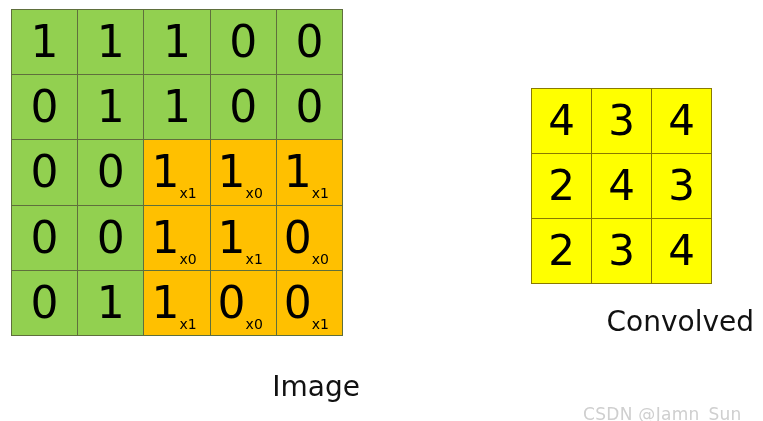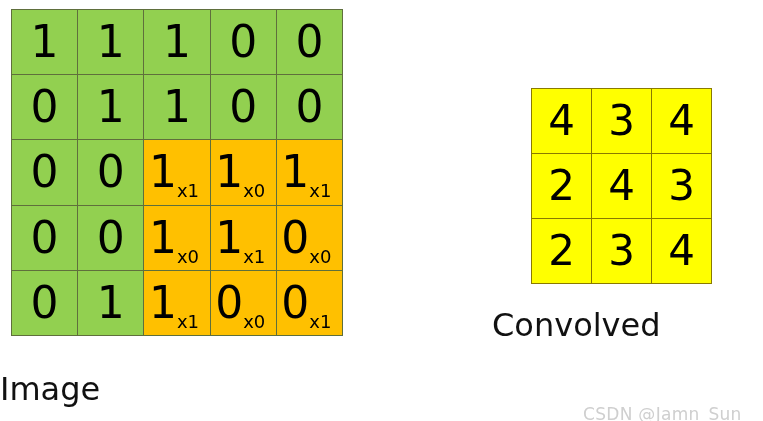--- a/index.html
+++ b/index.html
@@ -47,21 +47,21 @@
     font-weight: 400;
     letter-spacing: 0px;
   }
   
   #image-matrix .cell.orange .inner {
     display: inline-flex;
     align-items: flex-end;
     transform: translateX(-3px);
   }
   #image-matrix .sub {
-    font-size: 18px;
+    font-size: 14px;
     line-height: 1;
     color: #000000;
     position: relative;
     top: 6px;
     left: 0px;
     white-space: nowrap;
   }
 
   
   #feature-matrix {
@@ -89,23 +89,23 @@
   #feature-matrix .digit {
     font-size: 42px;
     line-height: 1;
     color: #000000;
   }
 
   
   .caption {
     position: absolute;
     color: #111111;
-    font-size: 32px;
+    font-size: 28px;
     line-height: 1.1;
-    text-align: left;
+    text-align: right;
     white-space: nowrap;
   }
   #image-caption {
     left: 0px;
     top: 372px;
     width: 360px;
   }
   #feature-caption {
     left: 492px;
     top: 300px;

